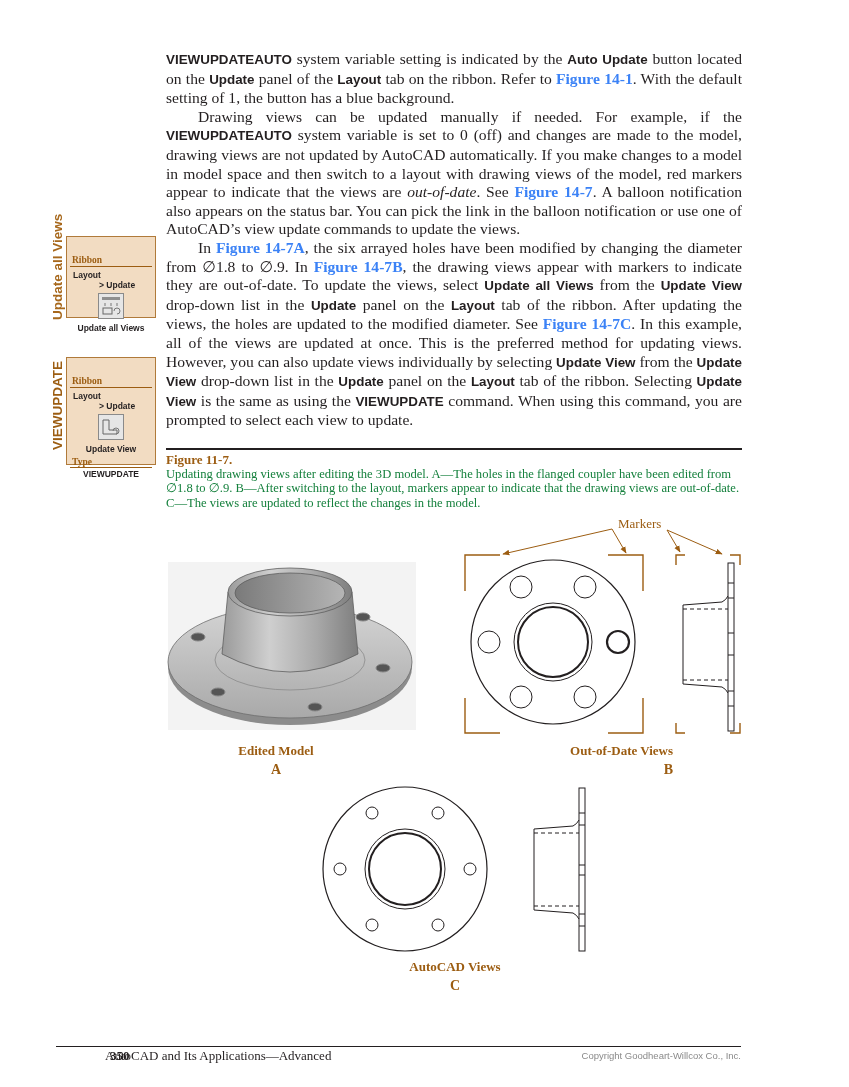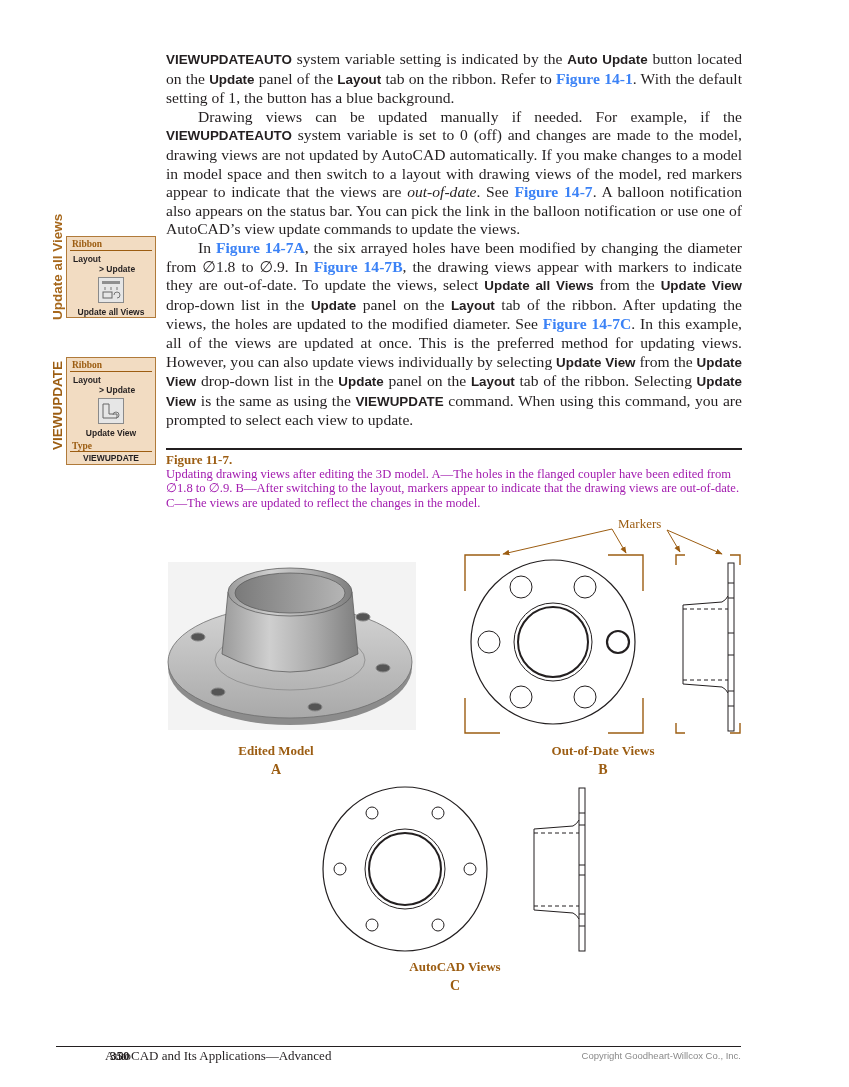--- a/index.html
+++ b/index.html
@@ -8,31 +8,31 @@
   .body-text p { margin:0; }
   .body-text p.indent { text-indent:32px; }
   .cmd { font-family:"Liberation Sans", sans-serif; font-weight:bold; font-size:13.4px; }
   .ref { color:#3b82f6; font-weight:bold; }
   .it { font-style:italic; }
 
   .vert-label { position:absolute; font-family:"Liberation Sans", sans-serif; font-weight:bold; font-size:13.5px; color:#a7681c; transform:rotate(-90deg); transform-origin:left top; white-space:nowrap; }
   .vert-black { color:#9c5d12; }
 
   .ribbon-box { position:absolute; left:66px; width:90px; background:#f2dcc2; border:1px solid #b07a3a; box-sizing:border-box; font-family:"Liberation Sans", sans-serif; }
-  .ribbon-head { font-family:"Liberation Serif", serif; font-weight:bold; font-size:9.5px; color:#9c5d12; padding:2px 4px 1px 5px; border-bottom:1.5px solid #9c5d12; margin:0 3px; padding-left:2px; }
+  .ribbon-head { font-family:"Liberation Serif", serif; font-weight:bold; font-size:9.5px; color:#9c5d12; padding:18px 4px 1px 5px; border-bottom:1.5px solid #9c5d12; margin:0 3px; padding-left:2px; }
   .ribbon-line { font-size:8.5px; font-weight:bold; color:#231f20; padding-left:6px; line-height:10px; }
   .ribbon-line.sub { padding-left:32px; }
   .ribbon-icon { width:24px; height:24px; margin:3px auto 2px auto; background:#e6e6e6; border:1px solid #8a8a8a; position:relative; }
   .ribbon-cap { font-size:8.5px; font-weight:bold; text-align:center; color:#231f20; padding:2px 0 3px 0; }
   .type-head { font-family:"Liberation Serif", serif; font-weight:bold; font-size:9.5px; color:#9c5d12; padding:0 2px; margin:0 3px; border-bottom:1.5px solid #9c5d12; }
   .type-val { font-size:8.5px; font-weight:bold; text-align:center; color:#231f20; padding:1px 0 2px; }
 
   .fig-rule { position:absolute; left:166px; top:448px; width:576px; height:2px; background:#231f20; }
   .fig-title { position:absolute; left:166px; top:452px; font-family:"Liberation Serif", serif; font-weight:bold; font-size:13px; color:#9c5d12; }
-  .fig-caption { position:absolute; left:166px; top:467px; width:576px; font-family:"Liberation Serif", serif; font-size:12.6px; line-height:14.4px; color:#a21caf; }
+  .fig-caption { position:absolute; left:166px; top:467px; width:576px; font-family:"Liberation Serif", serif; font-size:12.6px; line-height:14.4px; color:#15803d; }
 
   .fig-label { position:absolute; font-family:"Liberation Serif", serif; font-weight:bold; color:#9c5d12; text-align:center; }
   .fig-label .name { font-size:13px; display:block; }
   .fig-label .letter { font-size:14px; display:block; margin-top:3px; }
 
   .markers-label { position:absolute; left:618px; top:516px; font-family:"Liberation Serif", serif; font-size:13px; color:#9c5d12; }
 
   .drawing { position:absolute; left:0; top:0; }
 
   .footer-rule { position:absolute; left:56px; top:1046px; width:685px; height:1px; background:#231f20; }
@@ -204,21 +204,21 @@
     <line x1="579" y1="875" x2="585" y2="875"></line>
     <line x1="579" y1="914" x2="585" y2="914"></line>
     <line x1="579" y1="926" x2="585" y2="926"></line>
   </g>
 </svg>
 
 <div class="fig-label" style="left:206px; top:743px; width:140px;">
   <span class="name">Edited Model</span>
   <span class="letter">A</span>
 </div>
-<div class="fig-label" style="left:533px; top:743px; width:140px;">
+<div class="fig-label" style="left:533px; top:743px; width:140px;text-align:right;">
   <span class="name">Out-of-Date Views</span>
   <span class="letter">B</span>
 </div>
 <div class="fig-label" style="left:385px; top:959px; width:140px;">
   <span class="name">AutoCAD Views</span>
   <span class="letter">C</span>
 </div>
 
 <div class="footer-rule"></div>
 <div class="page-num">350</div>

